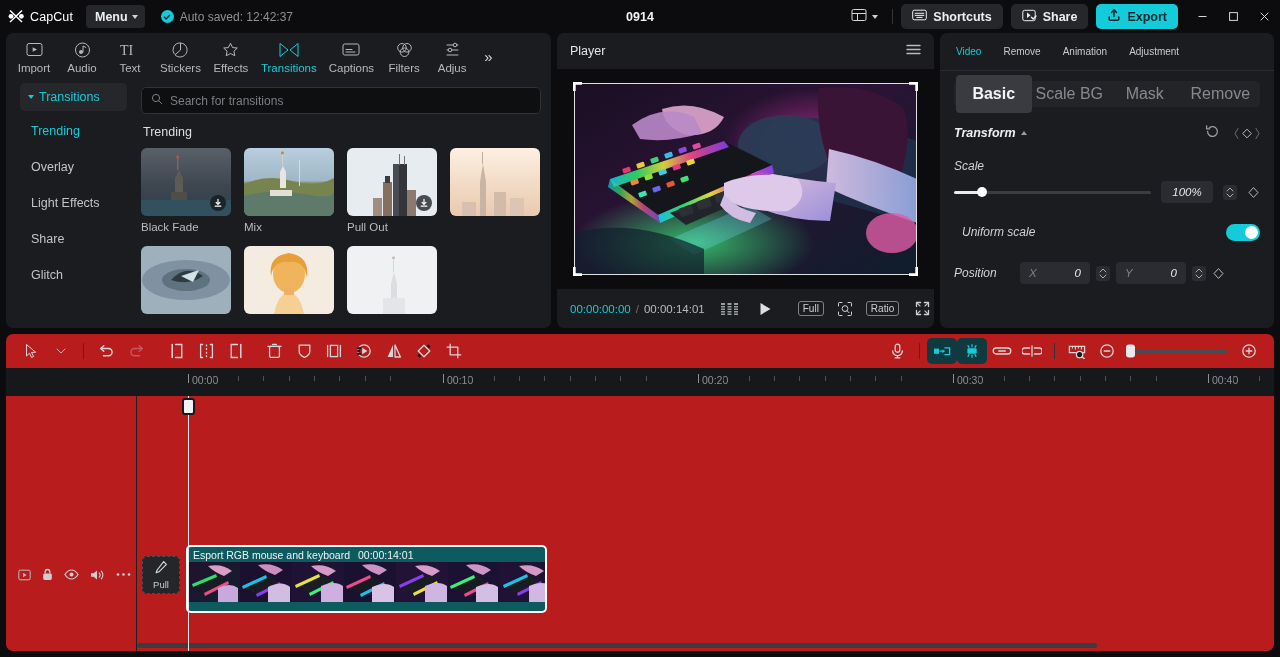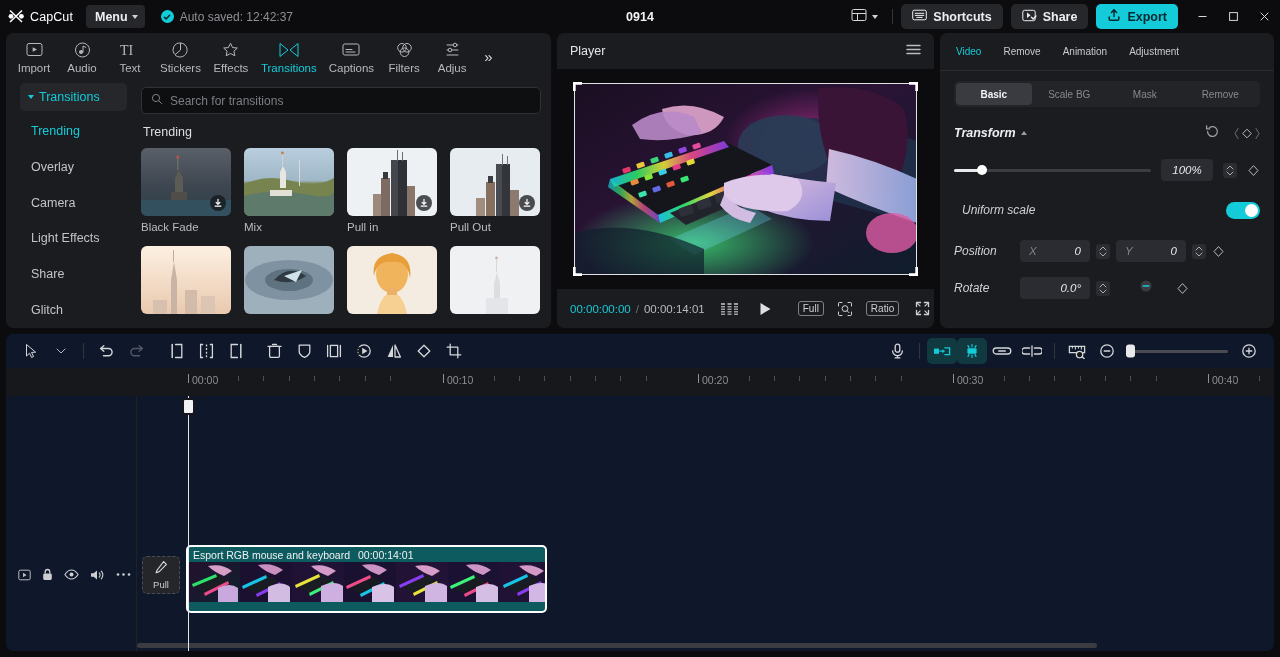--- a/index.html
+++ b/index.html
@@ -111,22 +111,22 @@
   
   .right-panel { flex: 1; background: #1b1c1f; border-radius: 7px; display: flex; flex-direction: column; overflow: hidden; }
   .rp-tabs { height: 37px; display: flex; align-items: center; gap: 22px; padding: 0 16px; }
   .rp-tab { font-size: 10px; font-weight: normal; color: #c7c9cd; cursor: pointer; }
   .rp-tab.active { color: #14cbd9; }
   .rp-divider { height: 1px; background: #2b2c30; margin: 0 0 10px; }
   .seg {
     margin: 0 14px 14px; height: 26px; background: #232428; border-radius: 5px;
     display: flex; align-items: center; padding: 2px;
   }
-  .seg-item { flex: 1; height: 22px; border-radius: 4px; display: flex; align-items: center; justify-content: center;
-    font-size: 10px; color: #86898e; cursor: pointer; }
+  .seg-item { flex: 1; height: 38px; border-radius: 4px; display: flex; align-items: center; justify-content: center;
+    font-size: 16px; color: #86898e; cursor: pointer; }
   .seg-item.active { background: #3a3b40; color: #f2f3f5; font-weight: bold; }
   .rp-body { flex: 1; padding: 0 14px; overflow: hidden; position: relative; font-style: italic; }
   .row-head { display: flex; align-items: center; height: 24px; margin-bottom: 14px; }
   .row-head .t { font-size: 12.5px; font-weight: bold; color: #eceef0; }
   .caret-u { width: 0; height: 0; border-left: 3px solid transparent; border-right: 3px solid transparent;
     border-bottom: 4px solid #9a9da2; margin-left: 5px; }
   .row-head .sp { margin-left: auto; display: flex; align-items: center; gap: 14px; }
   .kf { display: flex; align-items: center; gap: 2px; color: #7c7f84; cursor: pointer; }
   .prop-label { font-size: 12px; color: #d0d2d6; margin-bottom: 8px; }
   .slider-row { display: flex; align-items: center; gap: 10px; margin-bottom: 14px; }
@@ -144,21 +144,21 @@
   .xy-row { display: flex; align-items: center; gap: 6px; margin-bottom: 15px; }
   .xy-label { font-size: 12px; color: #d0d2d6; width: 60px; }
   .xy-field {
     background: #2b2c31; border-radius: 4px; height: 22px; width: 70px; display: flex; align-items: center;
     padding: 0 9px; font-size: 11.5px; cursor: text;
   }
   .xy-field .ax { color: #7f8287; }
   .xy-field .vl { margin-left: auto; color: #e6e7ea; }
 
   
-  .timeline { flex: 1; margin: 6px 6px 6px; background: #0f172a; border-radius: 7px; display: flex; flex-direction: column; overflow: hidden; }
+  .timeline { flex: 1; margin: 6px 6px 6px; background: #b91c1c; border-radius: 7px; display: flex; flex-direction: column; overflow: hidden; }
   .tl-toolbar { height: 34px; display: flex; align-items: center; padding: 0 10px; gap: 0; }
   .tool { width: 30px; height: 26px; display: flex; align-items: center; justify-content: center; cursor: pointer; border-radius: 4px; }
   .tool.dim { opacity: .34; }
   .tool.on { background: #103a40; border-radius: 5px; }
   .tl-sep { width: 1px; height: 16px; background: #333438; margin: 0 7px; }
   .zoom-track { width: 100px; height: 3px; background: #4a4b50; border-radius: 2px; position: relative; margin: 0 6px; }
   .zoom-knob { position: absolute; left: 0; top: 50%; transform: translate(-2px,-50%); width: 9px; height: 13px; border-radius: 3px; background: #e8e9eb; }
   .ruler { height: 28px; position: relative; background: #17181b; }
   .ruler-inner { position: absolute; left: 131px; right: 0; top: 0; bottom: 0; }
   .tick { position: absolute; top: 8px; width: 1px; height: 5px; background: #4e5055; }
@@ -391,23 +391,20 @@
         <div class="cat-list">
           <div class="cat-head">
             <i class="caret-sm"></i>
             <span>Transitions</span>
           </div>
           <div class="cat-item active">
             <span>Trending</span>
           </div>
           <div class="cat-item">
             <span>Overlay</span>
-          </div>
-          <div class="cat-item">
-            <span>Camera</span>
           </div>
           <div class="cat-item">
             <span>Light Effects</span>
           </div>
           <div class="cat-item">
             <span>Share</span>
           </div>
           <div class="cat-item">
             <span>Glitch</span>
           </div>
@@ -471,41 +468,20 @@
                   <path d="M36 40 L36 24 L39 18 L42 24 L42 40z" fill="#e8e6df"></path>
                   <rect x="38" y="6" width="1" height="12" fill="#cfd2d0"></rect>
                   <rect x="55" y="12" width="1" height="26" fill="#d7dad8"></rect>
                   <circle cx="38.4" cy="5" r="1.4" fill="#c8803f"></circle>
                   <rect x="26" y="42" width="22" height="6" fill="#e2e0d6"></rect>
                 </svg>
               </div>
               <div class="cell-label">Mix</div>
             </div>
 
-            <div class="cell">
-              <div class="thumb">
-                <svg width="90" height="68" viewBox="0 0 90 68" preserveAspectRatio="none">
-                  <rect width="90" height="68" fill="#eef1f4"></rect>
-                  <rect x="44" y="12" width="16" height="56" fill="#2f3136"></rect>
-                  <rect x="44" y="12" width="7" height="56" fill="#44474d"></rect>
-                  <rect x="34" y="30" width="9" height="38" fill="#7d6a61"></rect>
-                  <rect x="60" y="38" width="8" height="30" fill="#8a756a"></rect>
-                  <rect x="26" y="46" width="8" height="22" fill="#9d8a7e"></rect>
-                  <rect x="50" y="2" width="1" height="11" fill="#6a6d72"></rect>
-                  <rect x="55" y="4" width="1" height="9" fill="#6a6d72"></rect>
-                  <rect x="36" y="24" width="5" height="7" fill="#36383c"></rect>
-                </svg>
-                <span class="dl">
-                  <svg width="10" height="10" viewBox="0 0 10 10">
-                      <path d="M5 1.3v5M5 6.3 3.1 4.4M5 6.3 6.9 4.4M2.2 8.2h5.6" stroke="#fff" stroke-width="1.2" fill="none" stroke-linecap="round" stroke-linejoin="round"></path>
-                    </svg>
-                </span>
-              </div>
-              <div class="cell-label">Pull in</div>
-            </div>
 
             <div class="cell">
               <div class="thumb">
                 <svg width="90" height="68" viewBox="0 0 90 68" preserveAspectRatio="none">
                   <rect width="90" height="68" fill="#e7ecf0"></rect>
                   <rect x="46" y="16" width="14" height="52" fill="#33353a"></rect>
                   <rect x="46" y="16" width="6" height="52" fill="#484b51"></rect>
                   <rect x="36" y="34" width="9" height="34" fill="#85705f"></rect>
                   <rect x="60" y="42" width="9" height="26" fill="#8d7a6e"></rect>
                   <rect x="26" y="50" width="9" height="18" fill="#a08d80"></rect>
@@ -748,20 +724,21 @@
             <span class="kf">
               <svg width="26" height="13" viewBox="0 0 26 13">
                   <path d="M4 1.5 L1 6.5 L4 11.5" stroke="#6d7075" fill="none" stroke-linecap="round" stroke-linejoin="round"></path>
                   <path d="M13 2.2 L17.3 6.5 L13 10.8 L8.7 6.5z" stroke="#b9bbbf" fill="none" stroke-linejoin="round"></path>
                   <path d="M22 1.5 L25 6.5 L22 11.5" stroke="#6d7075" fill="none" stroke-linecap="round" stroke-linejoin="round"></path>
                 </svg>
             </span>
           </span>
         </div>
 
+        <div class="prop-label">Scale</div>
         <div class="slider-row">
           <div class="track">
             <div class="fill"></div>
             <div class="knob"></div>
           </div>
           <div class="num-field">100%</div>
           <div class="spin">
             <svg width="8" height="5" viewBox="0 0 8 5">
                 <path d="M1 4 L4 1 L7 4" stroke="#a8abaf" fill="none" stroke-linecap="round" stroke-linejoin="round"></path>
               </svg>
@@ -809,45 +786,20 @@
                 <path d="M1 1 L4 4 L7 1" stroke="#a8abaf" fill="none" stroke-linecap="round" stroke-linejoin="round"></path>
               </svg>
           </span>
           <span class="kf">
             <svg width="13" height="13" viewBox="0 0 13 13">
                 <path d="M6.5 1.6 L11 6.5 L6.5 11.4 L2 6.5z" stroke="#b9bbbf" fill="none" stroke-linejoin="round"></path>
               </svg>
           </span>
         </div>
 
-        <div class="xy-row">
-          <span class="xy-label">Rotate</span>
-          <span class="xy-field">
-            <span class="vl">0.0°</span>
-          </span>
-          <span class="spin">
-            <svg width="8" height="5" viewBox="0 0 8 5">
-                <path d="M1 4 L4 1 L7 4" stroke="#a8abaf" fill="none" stroke-linecap="round" stroke-linejoin="round"></path>
-              </svg>
-            <svg width="8" height="5" viewBox="0 0 8 5">
-                <path d="M1 1 L4 4 L7 1" stroke="#a8abaf" fill="none" stroke-linecap="round" stroke-linejoin="round"></path>
-              </svg>
-          </span>
-          <span style="margin-left:22px">
-            <svg width="16" height="14" viewBox="0 0 16 14">
-                <circle cx="8" cy="7" r="5.5" fill="#3a3b40"></circle>
-                <path d="M5.2 7h5.6" stroke="#14cbd9" stroke-width="1.6" stroke-linecap="round"></path>
-              </svg>
-          </span>
-          <span class="kf" style="margin-left:16px">
-            <svg width="13" height="13" viewBox="0 0 13 13">
-                <path d="M6.5 1.6 L11 6.5 L6.5 11.4 L2 6.5z" stroke="#b9bbbf" fill="none" stroke-linejoin="round"></path>
-              </svg>
-          </span>
-        </div>
       </div>
     </div>
   </div>
 
   <div class="timeline">
     <div class="tl-toolbar">
       <div class="tool">
         <svg width="15" height="16" viewBox="0 0 15 16">
             <path d="M2.5 1.5 L2.5 13 L5.5 10.2 L7.6 14.5 L9.6 13.5 L7.5 9.4 L11.6 9.2z" stroke="#d4d6d9" fill="none" stroke-linejoin="round"></path>
           </svg>

